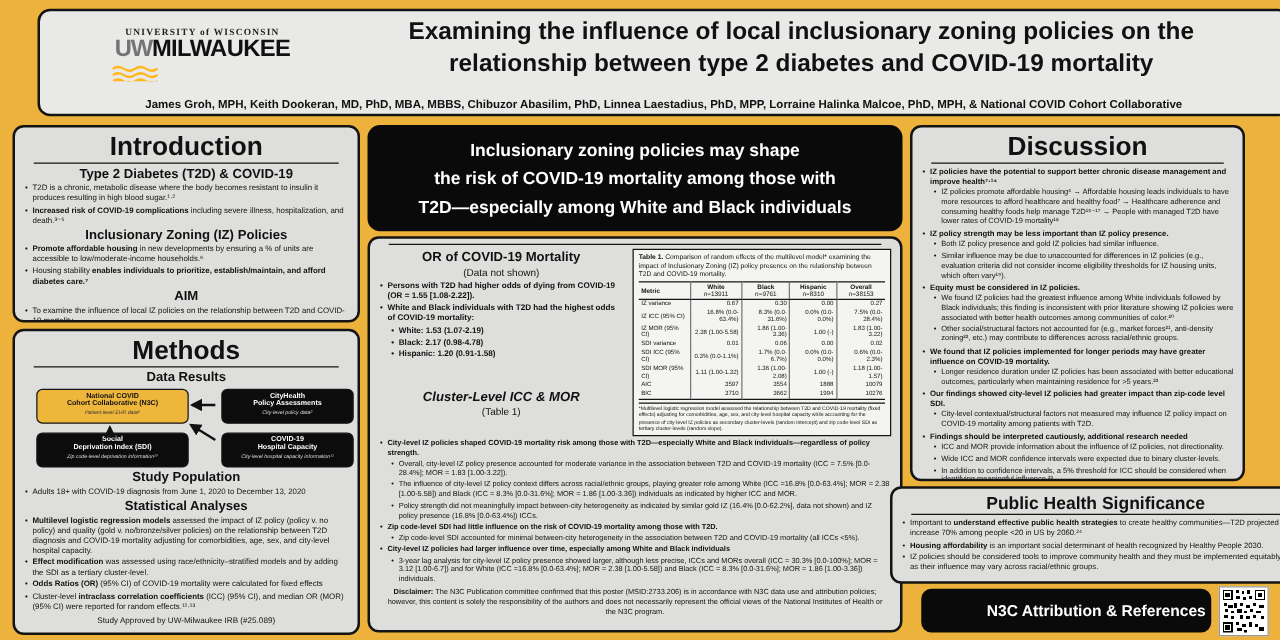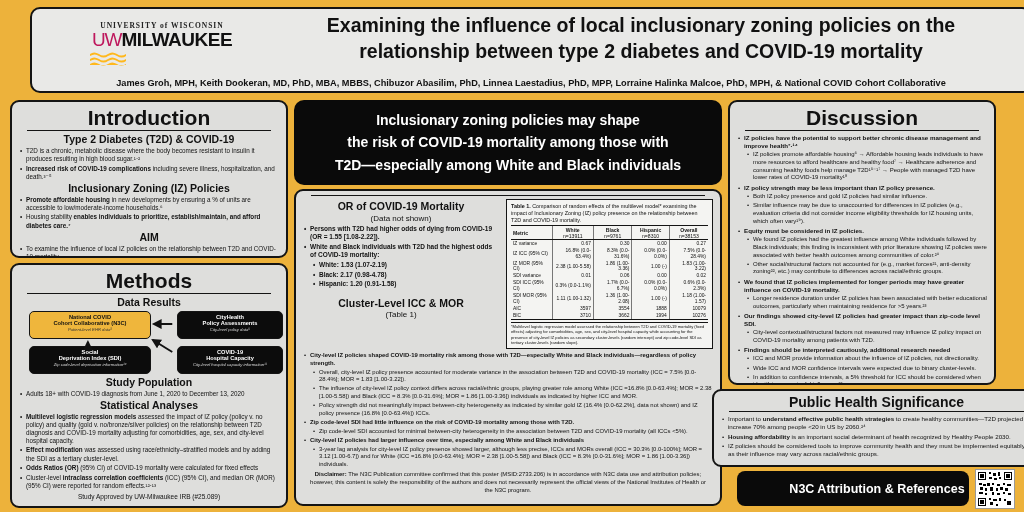--- a/index.html
+++ b/index.html
@@ -16,21 +16,21 @@
   .li:before{content:"•";position:absolute;left:1px;top:0;}
   .l2{margin-left:9px;font-size:6.0px;}
   .bb{font-weight:bold;}
   
   #hdr{position:absolute;left:10px;top:7px;width:1002px;height:86px;background:#E9E9E7;
        border:2px solid #141414;border-radius:10px;box-sizing:border-box;margin-left:20px;}
   #uni{position:absolute;left:30px;top:12px;width:200px;text-align:center;
        font-family:"Liberation Serif","DejaVu Serif",serif;font-size:7.5px;font-weight:bold;
        letter-spacing:1px;color:#222;}
   #logorow{position:absolute;left:30px;top:21px;width:200px;text-align:center;font-size:19px;line-height:1;}
-  #logorow .uw{font-weight:normal;color:#be185d;letter-spacing:-1px;}
+  #logorow .uw{font-weight:bold;color:#737373;letter-spacing:-1px;}
   #logorow .mke{font-weight:900;letter-spacing:-0.5px;}
   #waves{position:absolute;left:58px;top:43px;}
   #ttl{position:absolute;left:242px;right:22px;top:4px;text-align:center;font-weight:bold;
        font-size:19.5px;line-height:1.32;}
   #auth{position:absolute;left:12px;right:12px;bottom:3px;text-align:center;font-weight:bold;font-size:9.2px;}
   
   #flow{position:relative;height:64px;margin:2px 2px 1px;}
   .dsbox{position:absolute;background:#0C0C0C;color:#fff;border:1.5px solid #141414;border-radius:5px;
          text-align:center;box-sizing:border-box;padding-top:2px;height:28px;}
   .dsbox .dst{font-weight:bold;font-size:5.7px;line-height:1.2;}
@@ -150,21 +150,21 @@
   <div class="hrule"></div>
   <div id="rescols">
     <div id="resleft">
       <div class="sub" style="font-size:10.5px;">OR of COVID-19 Mortality</div>
       <div style="text-align:center;font-size:8px;margin-bottom:2px;">(Data not shown)</div>
       <div class="li bb"><span>Persons with T2D had higher odds of dying from COVID-19 (OR = 1.55 [1.08-2.22]).</span></div>
       <div class="li bb"><span>White and Black individuals with T2D had the highest odds of COVID-19 mortality:</span></div>
       <div class="li l2 bb"><span>White: 1.53 (1.07-2.19)</span></div>
       <div class="li l2 bb"><span>Black: 2.17 (0.98-4.78)</span></div>
       <div class="li l2 bb"><span>Hispanic: 1.20 (0.91-1.58)</span></div>
-      <div class="sub" style="font-size:10.5px;margin-top:9px;">Cluster-Level ICC &amp; MOR</div>
+      <div class="sub" style="font-size:10.5px;margin-top:24px;font-style:italic;">Cluster-Level ICC &amp; MOR</div>
       <div style="text-align:center;font-size:8px;">(Table 1)</div>
     </div>
     <div id="tablewrap">
       <div id="tcap"><span class="bb">Table 1.</span><span> Comparison of random effects of the multilevel model* examining the impact of Inclusionary Zoning (IZ) policy presence on the relationship between T2D and COVID-19 mortality.</span></div>
       <table>
         <thead>
           <tr>
             <th class="m">Metric</th>
             <th>
                 <div>White</div>

